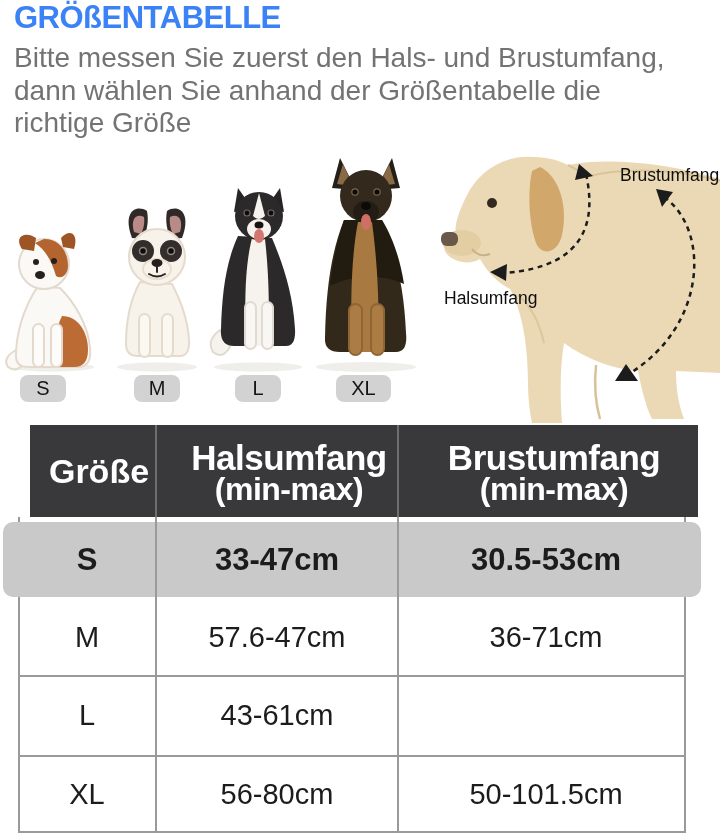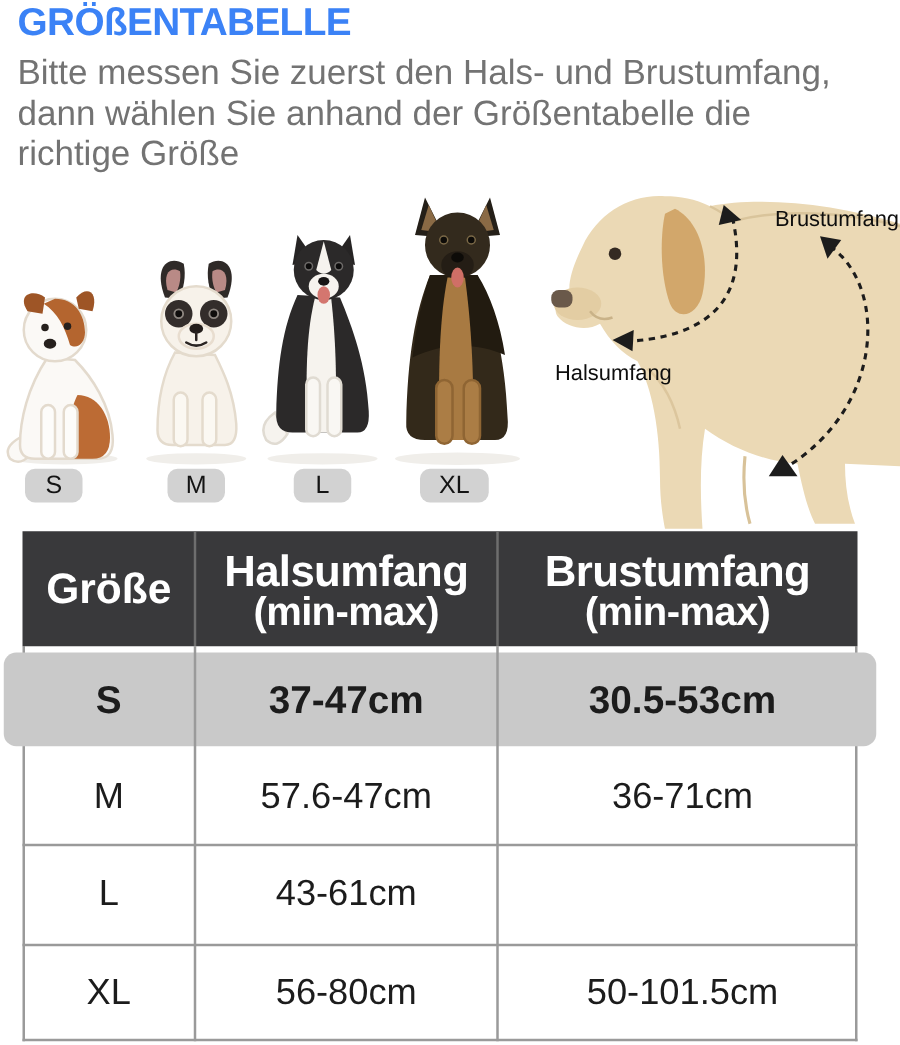--- a/index.html
+++ b/index.html
@@ -29,21 +29,21 @@
   .dog-s{left:0px;top:224px;width:104px;height:148px;}
   .dog-m{left:106px;top:202px;width:102px;height:170px;}
   .dog-l{left:208px;top:180px;width:100px;height:192px;}
   .dog-xl{left:310px;top:154px;width:112px;height:218px;}
   .dog-big{left:428px;top:115px;width:292px;height:315px;}
   .measure-label{position:absolute;font-size:17.5px;color:#0d0d0d;white-space:nowrap;}
   .label-chest{left:620px;top:165px;}
   .label-neck{left:444px;top:288px;}
   
   .table{position:absolute;left:18px;top:425px;width:668px;height:408px;}
-  .thead{position:absolute;left:0;top:0;width:668px;height:92px;background:#39393b;z-index:2;}
+  .thead{position:absolute;left:12px;top:0;width:668px;height:92px;background:#39393b;z-index:2;}
   .hcell{position:absolute;top:0;height:100%;display:flex;flex-direction:column;
          align-items:center;justify-content:center;color:#ffffff;font-weight:700;}
   .h1{left:0;width:138px;font-size:34px;}
   .h2{left:138px;width:242px;}
   .h3{left:380px;width:288px;}
   .h-main{font-size:35px;line-height:35px;letter-spacing:-0.5px;}
   .h-sub{font-size:32px;line-height:28px;letter-spacing:-0.5px;}
   .vline-head{position:absolute;top:0;height:92px;width:2px;background:#6e6e6e;z-index:3;}
   .vline-body{position:absolute;top:92px;height:316px;width:2px;background:#9a9a9a;z-index:4;}
   .vl-a{left:137px;} .vl-b{left:379px;}
@@ -196,21 +196,21 @@
     <div class="hline hl-2"></div>
     <div class="hline hl-3"></div>
 
     <div class="row-s-bg"></div>
 
     <div class="vline-body vl-a"></div>
     <div class="vline-body vl-b"></div>
 
     <div class="trow row-s">
       <div class="cell c1">S</div>
-      <div class="cell c2">37-47cm</div>
+      <div class="cell c2">33-47cm</div>
       <div class="cell c3">30.5-53cm</div>
     </div>
     <div class="trow row-m">
       <div class="cell c1">M</div>
       <div class="cell c2">57.6-47cm</div>
       <div class="cell c3">36-71cm</div>
     </div>
     <div class="trow row-l">
       <div class="cell c1">L</div>
       <div class="cell c2">43-61cm</div>

